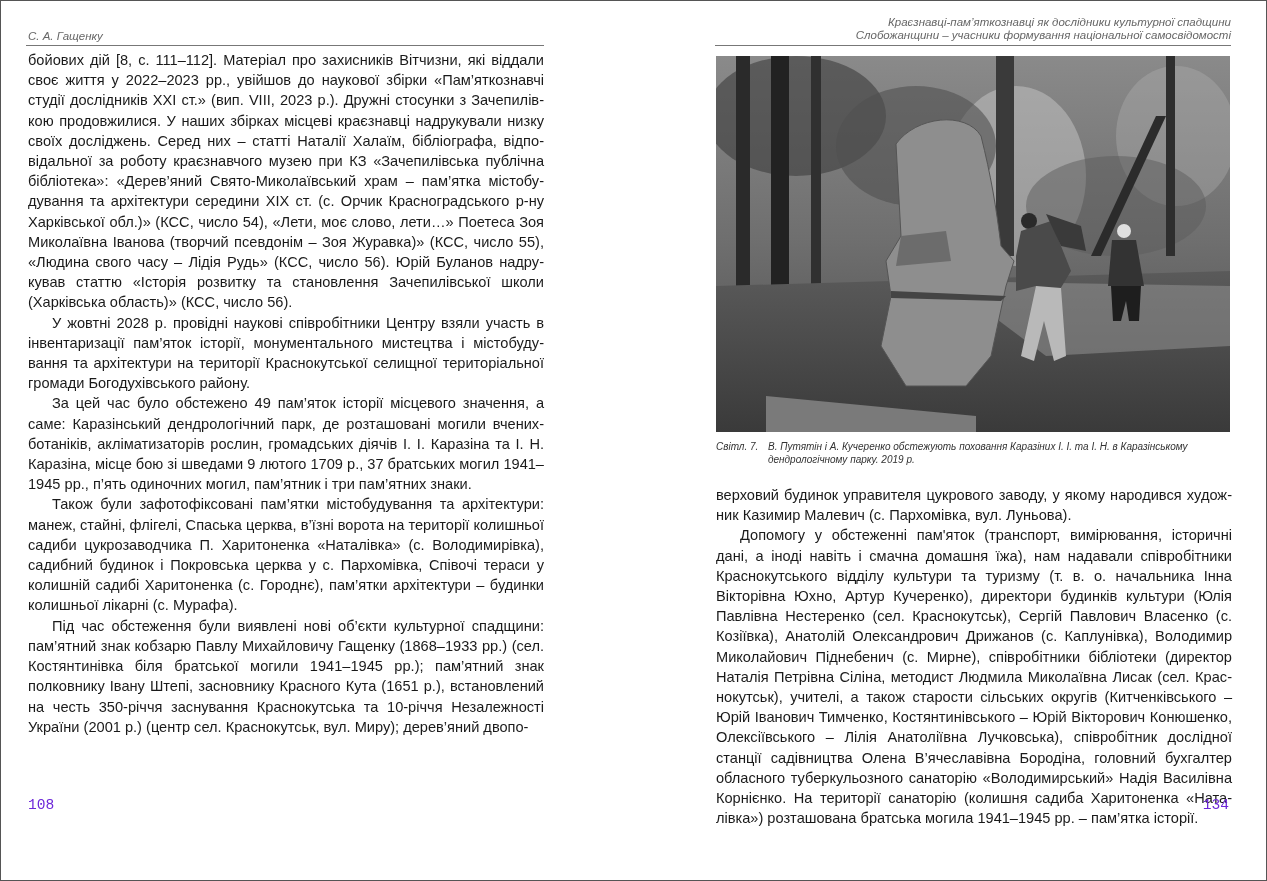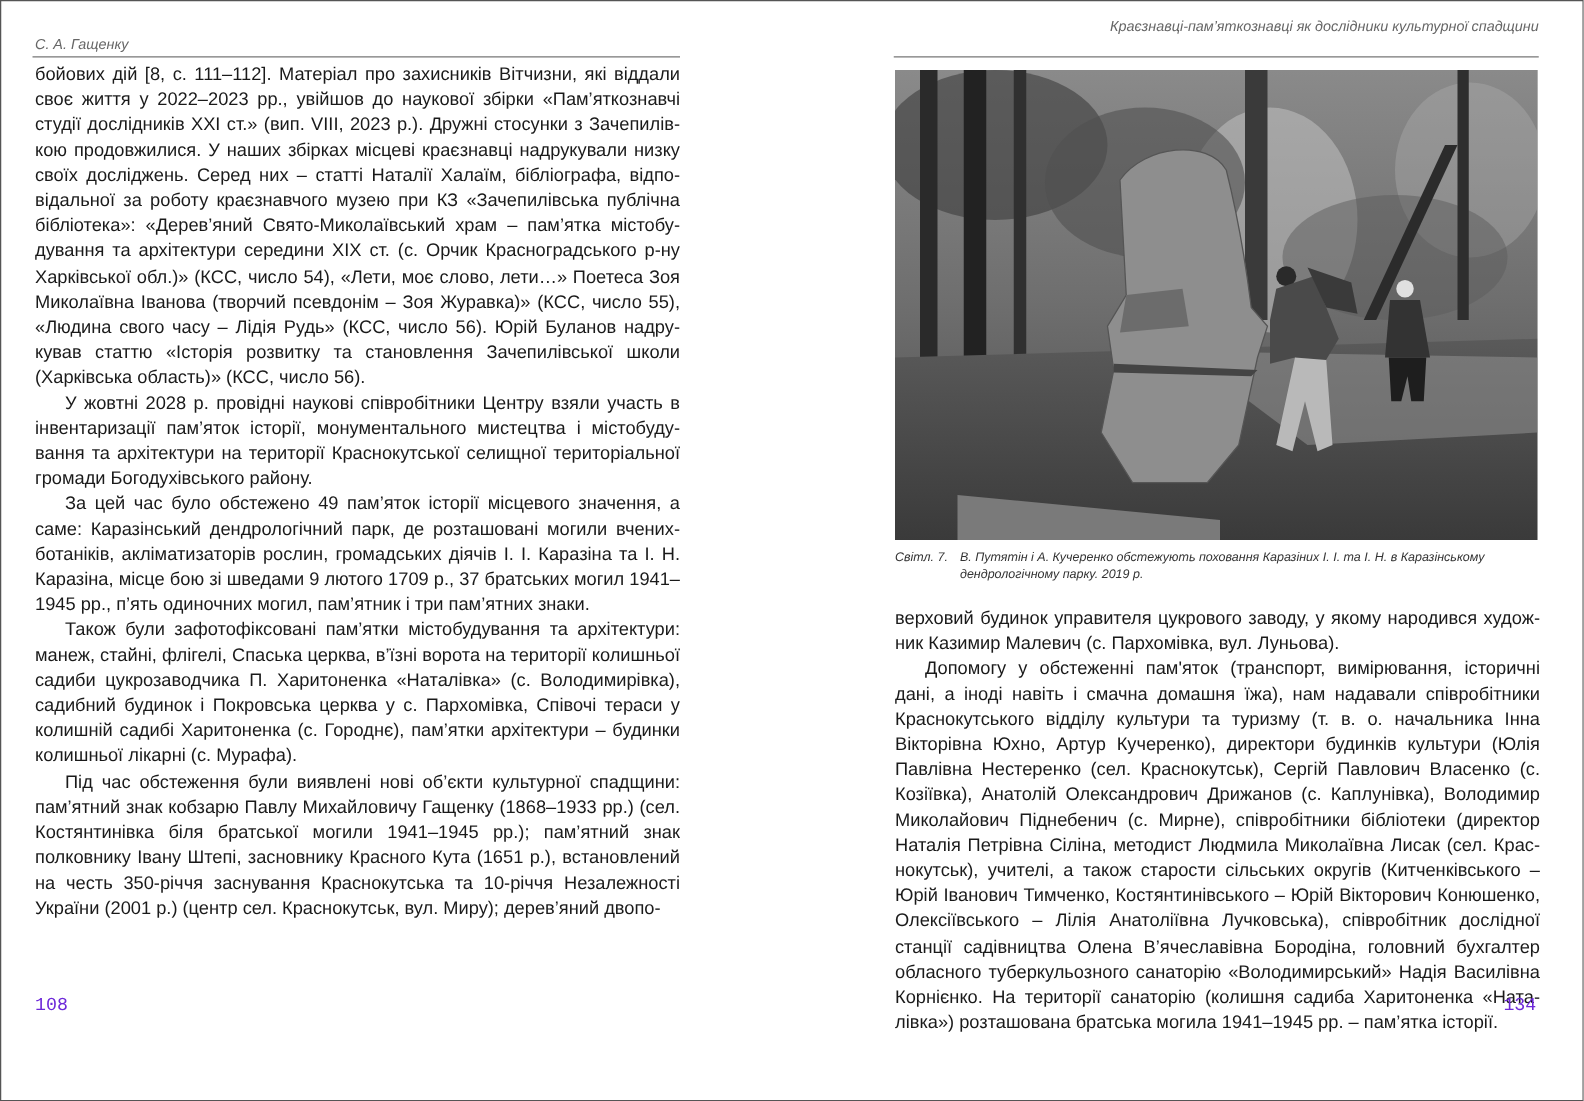--- a/index.html
+++ b/index.html
@@ -41,20 +41,21 @@
       <p class="indent">За цей час було обстежено 49 пам’яток історії місцевого значення, а саме: Каразінський дендрологічний парк, де розташовані могили вчених-ботаніків, акліматизаторів рослин, громадських діячів І. І. Каразіна та І. Н. Каразіна, місце бою зі шведами 9 лютого 1709 р., 37 братських могил 1941–1945 рр., п’ять одиночних могил, пам’ятник і три пам’ятних знаки.</p>
       <p class="indent">Також були зафотофіксовані пам’ятки містобудування та архітектури: манеж, стайні, флігелі, Спаська церква, в’їзні ворота на території колиш­ньої садиби цукрозаводчика П. Харитоненка «Наталівка» (с. Володими­рівка), садибний будинок і Покровська церква у с. Пархомівка, Співочі тераси у колишній садибі Харитоненка (с. Городнє), пам’ятки архітектури – будинки колишньої лікарні (с. Мурафа).</p>
       <p class="indent">Під час обстеження були виявлені нові об’єкти культурної спадщини: пам’ятний знак кобзарю Павлу Михайловичу Гащенку (1868–1933 рр.) (сел. Костянтинівка біля братської могили 1941–1945 рр.); пам’ятний знак полковнику Івану Штепі, засновнику Красного Кута (1651 р.), встановлений на честь 350-річчя заснування Краснокутська та 10-річчя Незалежності України (2001 р.) (центр сел. Краснокутськ, вул. Миру); дерев’яний двопо-</p>
     </div>
     <div class="page-num">108</div>
   </div>
 
   <div class="page right">
     <div class="run-head">
       <div>Краєзнавці-пам’яткознавці як дослідники культурної спадщини</div>
+      <div>Слобожанщини – учасники формування національної самосвідомості</div>
     </div>
     <div class="head-rule"></div>
 
     <div class="photo">
       <svg width="514" height="376" viewBox="0 0 514 376">
         <defs>
           <linearGradient id="sky" x1="0" y1="0" x2="0" y2="1">
             <stop offset="0" stop-color="#8a8a8a"></stop>
             <stop offset="0.5" stop-color="#6e6e6e"></stop>
             <stop offset="1" stop-color="#4a4a4a"></stop>

